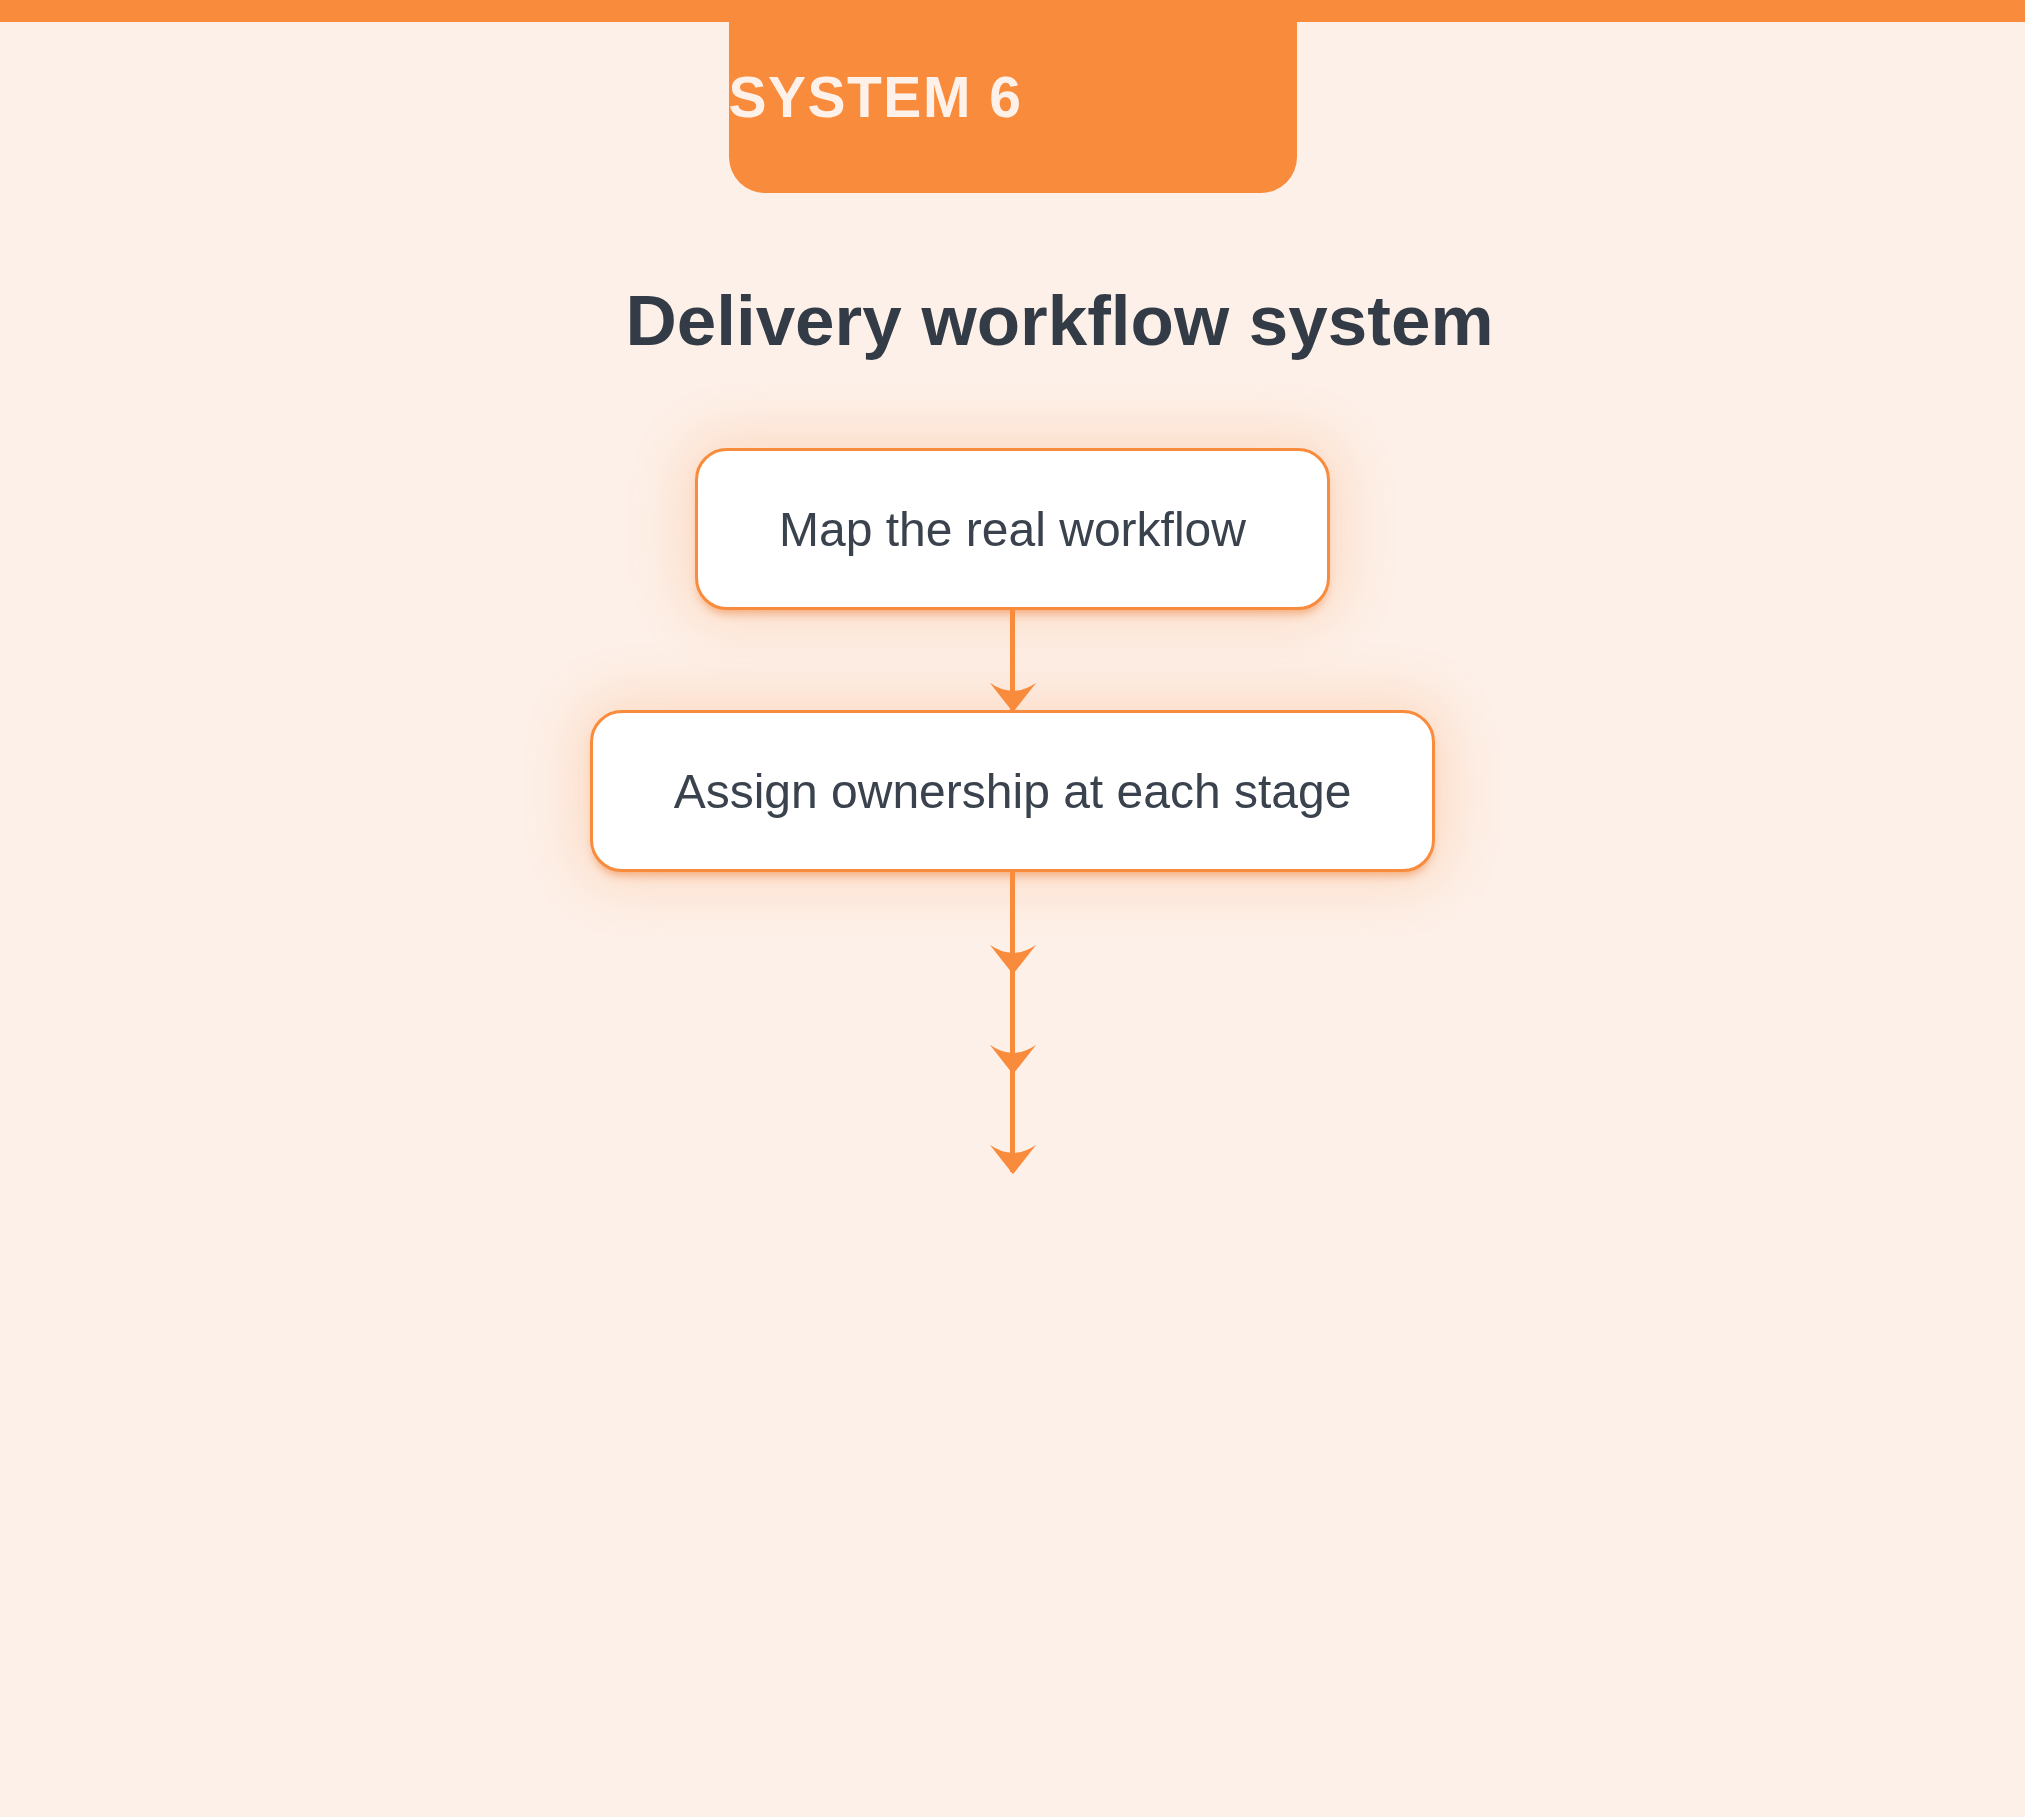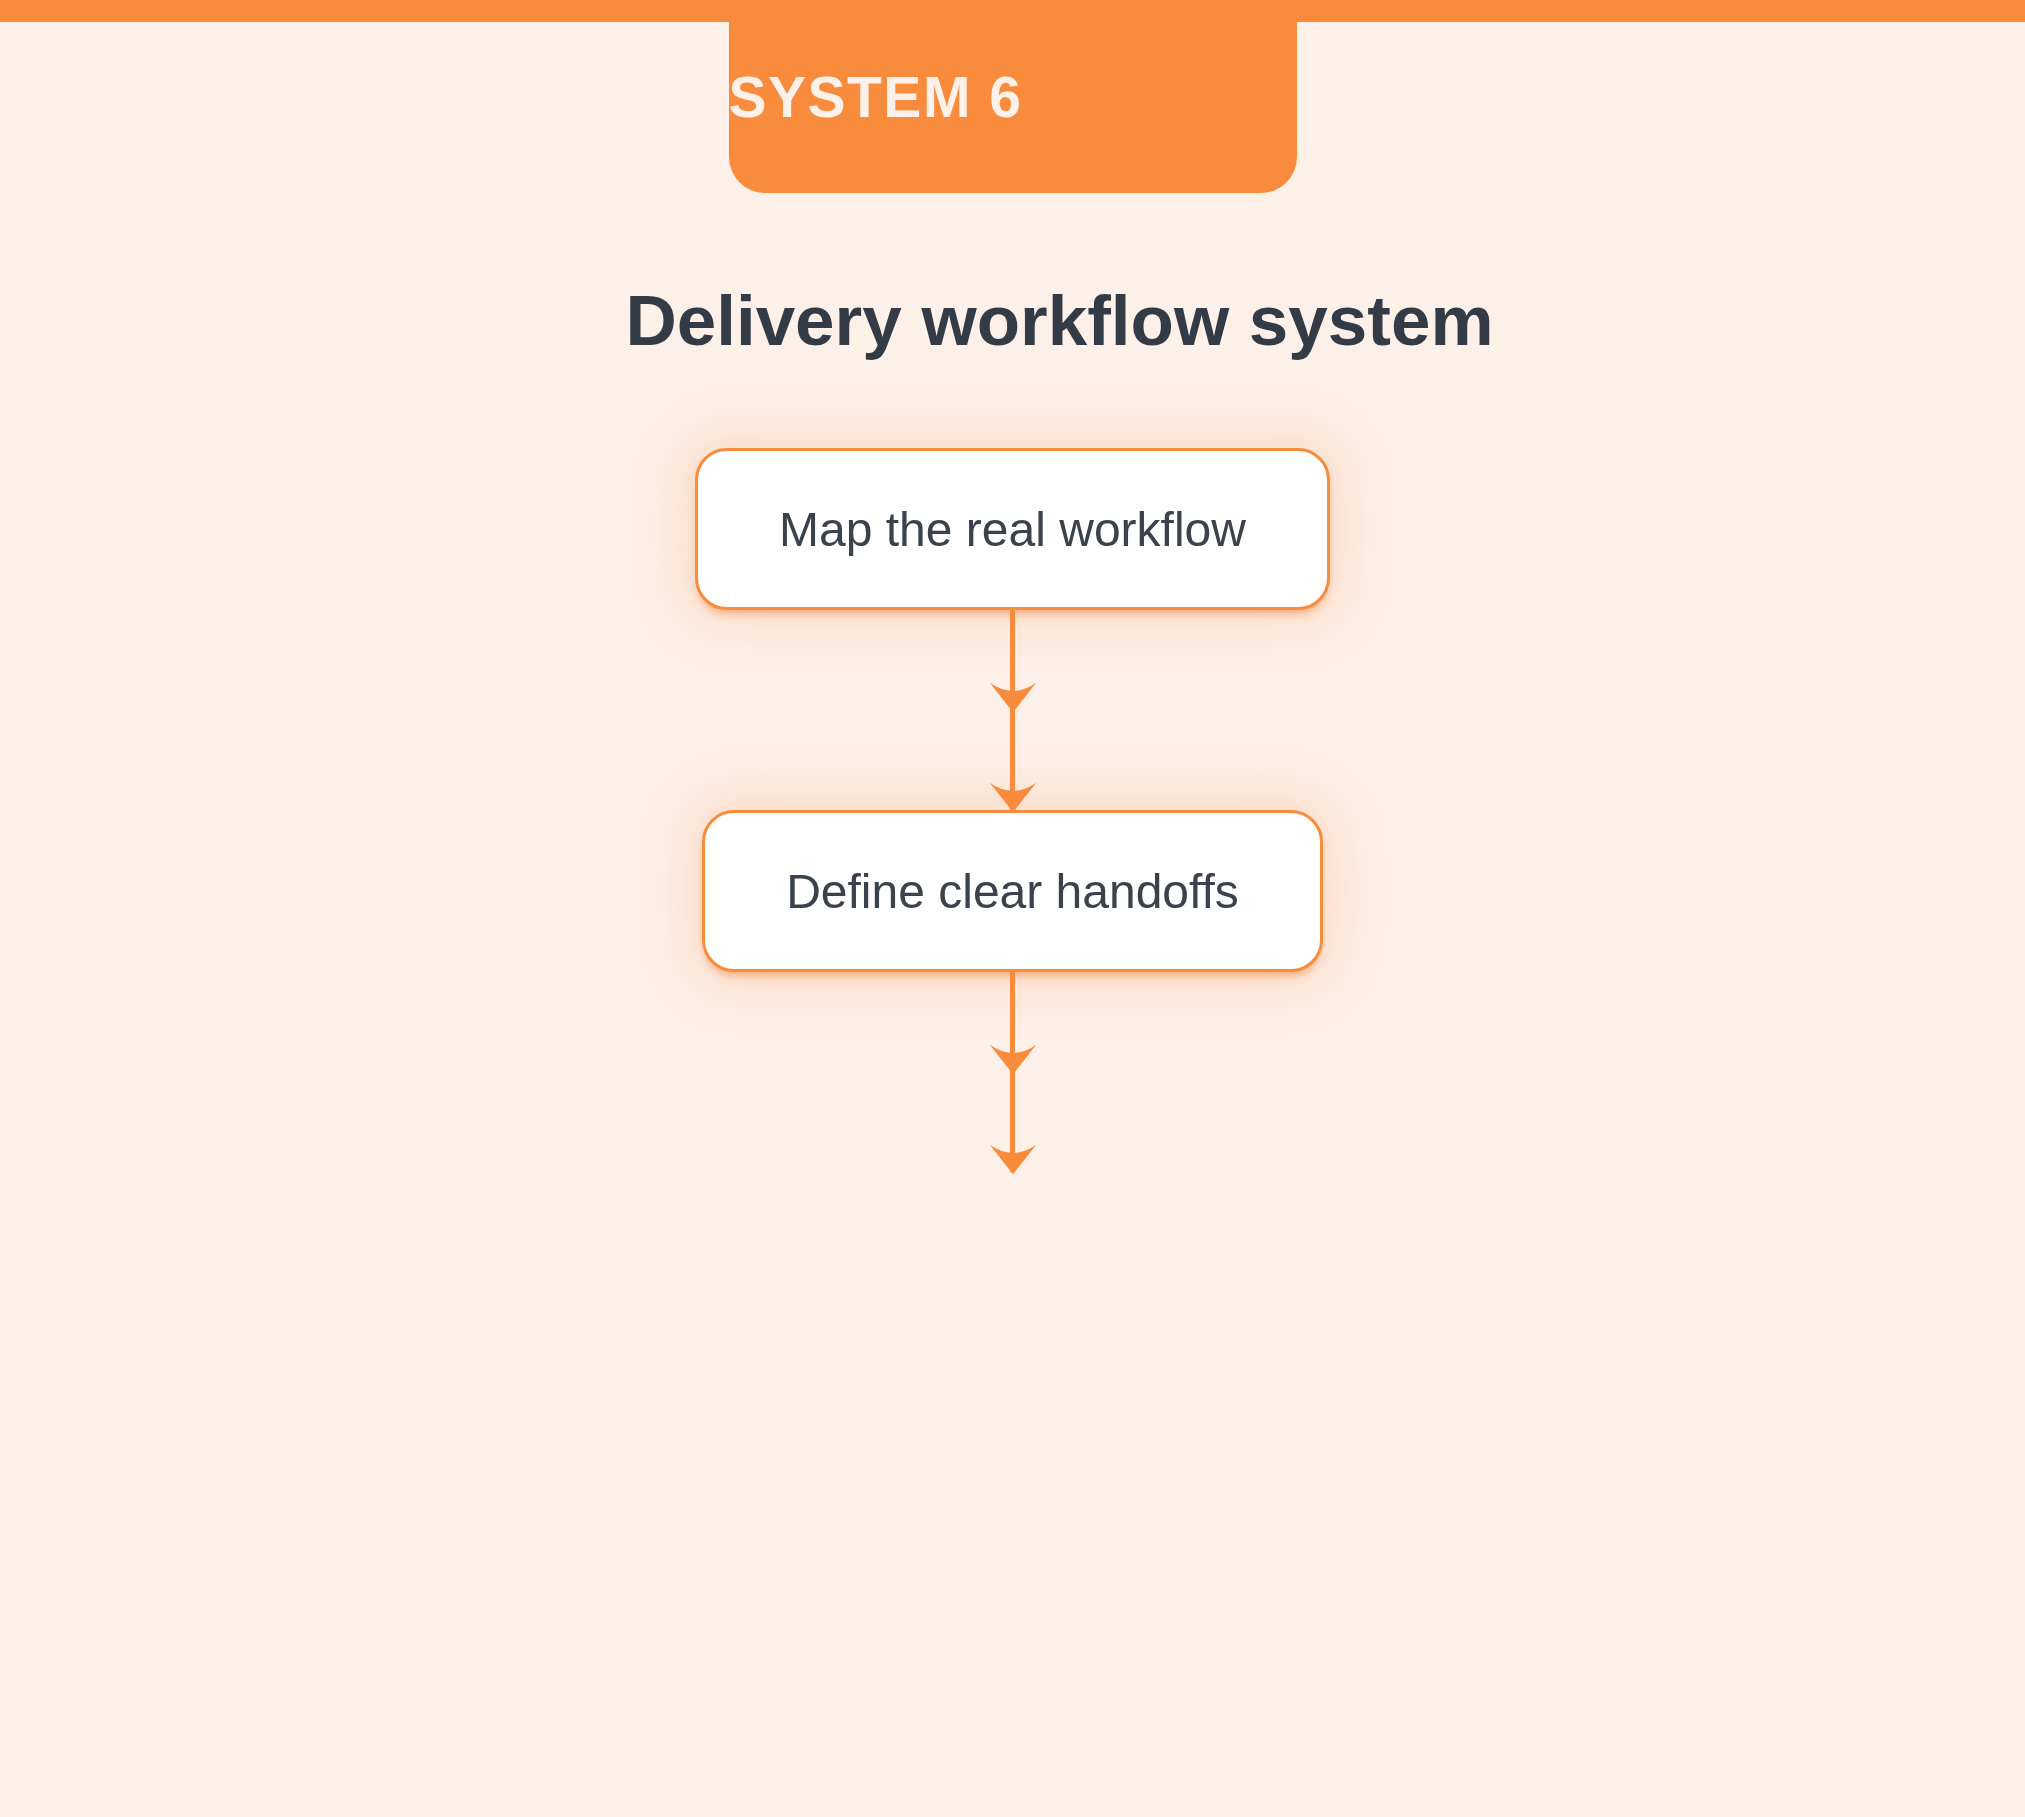--- a/index.html
+++ b/index.html
@@ -109,28 +109,28 @@
   <div class="flow">
 
     <div class="step-box">Map the real workflow</div>
 
     <div class="connector">
       <svg class="arrowhead" width="48" height="31" viewBox="0 0 62 40" xmlns="http://www.w3.org/2000/svg">
         <path d="M1,1 Q31,22 61,1 L31,39 Z" fill="#f98b3c"></path>
       </svg>
     </div>
 
+    <div class="step-box">Assign ownership at each stage</div>
 
     <div class="connector">
       <svg class="arrowhead" width="48" height="31" viewBox="0 0 62 40" xmlns="http://www.w3.org/2000/svg">
         <path d="M1,1 Q31,22 61,1 L31,39 Z" fill="#f98b3c"></path>
       </svg>
     </div>
 
-    <div class="step-box">Define clear handoffs</div>
 
     <div class="connector">
       <svg class="arrowhead" width="48" height="31" viewBox="0 0 62 40" xmlns="http://www.w3.org/2000/svg">
         <path d="M1,1 Q31,22 61,1 L31,39 Z" fill="#f98b3c"></path>
       </svg>
     </div>
 
 
     <div class="connector">
       <svg class="arrowhead" width="48" height="31" viewBox="0 0 62 40" xmlns="http://www.w3.org/2000/svg">

